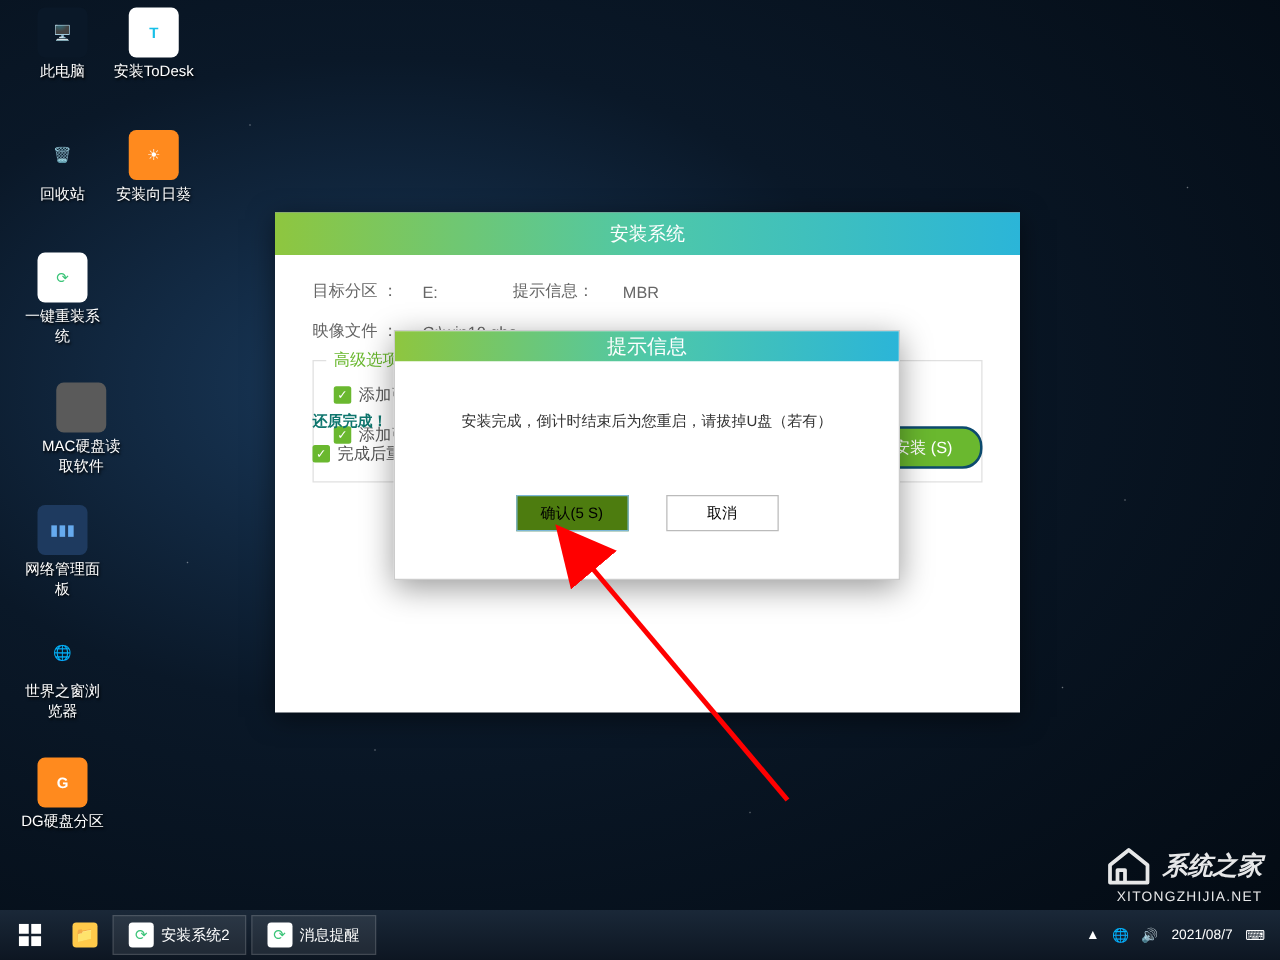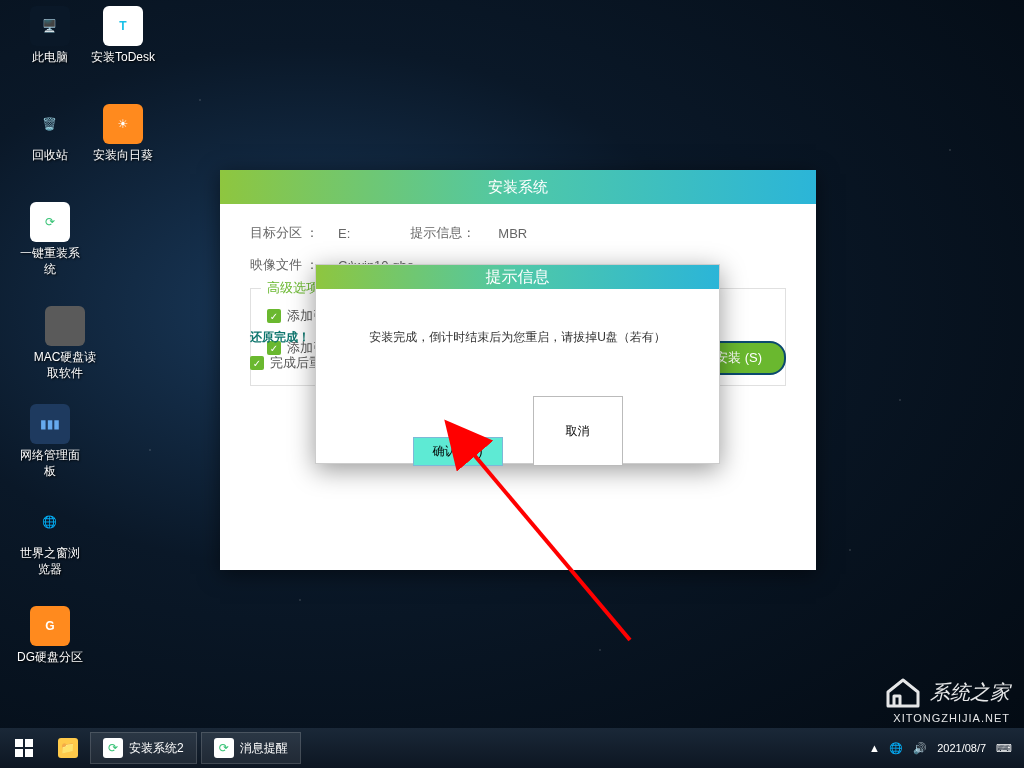--- a/index.html
+++ b/index.html
@@ -26,33 +26,33 @@
 .restore{color:#0f766e;font-size:12px;font-weight:bold;margin-bottom:8px;font-family:Liberation Mono, monospace;}
 .btnrow{display:flex;gap:14px;}
 .pill{border:2px solid #0c4a6e;color:#6ab82f;background:#fff;border-radius:16px;padding:6px 22px;font-size:13px;cursor:pointer;}
 .pill.primary{background:#6ab82f;color:#fff;}
 
 .dialog{position:absolute;left:315px;top:264px;width:405px;height:200px;background:#fff;border:1px solid #ccc;box-shadow:0 6px 24px rgba(0,0,0,.4);z-index:10;}
 .dialog-title{height:24px;background:linear-gradient(90deg,#8ec63f 0%,#4fc8a8 50%,#2bb5d8 100%);color:#fff;display:flex;align-items:center;justify-content:center;font-size:16px;}
 .dialog-body{padding:40px 12px 0;text-align:center;font-size:12px;color:#333;}
 .dialog-btns{display:flex;justify-content:center;gap:30px;margin-top:50px;}
 .dbtn{border:1px solid #bbb;background:#fff;padding:5px 0;width:90px;font-size:12px;cursor:pointer;}
-.dbtn.sel{background:#5eead4;border-color:#7db8d8;margin-top:41px;}
+.dbtn.sel{background:#4d7c0f;border-color:#7db8d8;}
 
 .arrow{position:absolute;left:430px;top:410px;z-index:20;pointer-events:none;}
 
 .taskbar{position:absolute;left:0;right:0;bottom:0;height:40px;background:linear-gradient(#1a2838,#0d1622);display:flex;align-items:center;color:#fff;font-size:12px;}
 .start{width:48px;height:40px;display:flex;align-items:center;justify-content:center;}
 .tbtn{height:32px;display:flex;align-items:center;gap:6px;padding:0 12px;margin:4px 2px;background:rgba(255,255,255,.08);border:1px solid rgba(255,255,255,.15);}
 .tbtn .tico{width:20px;height:20px;border-radius:3px;display:flex;align-items:center;justify-content:center;}
 .tray{margin-left:auto;display:flex;align-items:center;gap:6px;padding-right:10px;font-size:11px;}
 .tray .t{padding:2px;}
 .watermark{position:absolute;right:14px;bottom:44px;text-align:right;color:#fff;opacity:.9;}
 .watermark .logo{display:flex;align-items:center;gap:8px;justify-content:flex-end;margin-bottom:4px;}
-.watermark .txt{font-size:20px;font-style:italic;font-weight:normal;}
+.watermark .txt{font-size:20px;font-style:italic;font-weight:bold;}
 .watermark .sub{font-size:11px;letter-spacing:1px;}
 </style>
 </head>
 <body>
 
 <div class="desktop">
 
   <div class="icon" style="left:15px;top:6px">
       <div class="ico" style="background:#0a1828">🖥️</div>
       <div class="lbl">此电脑</div>

